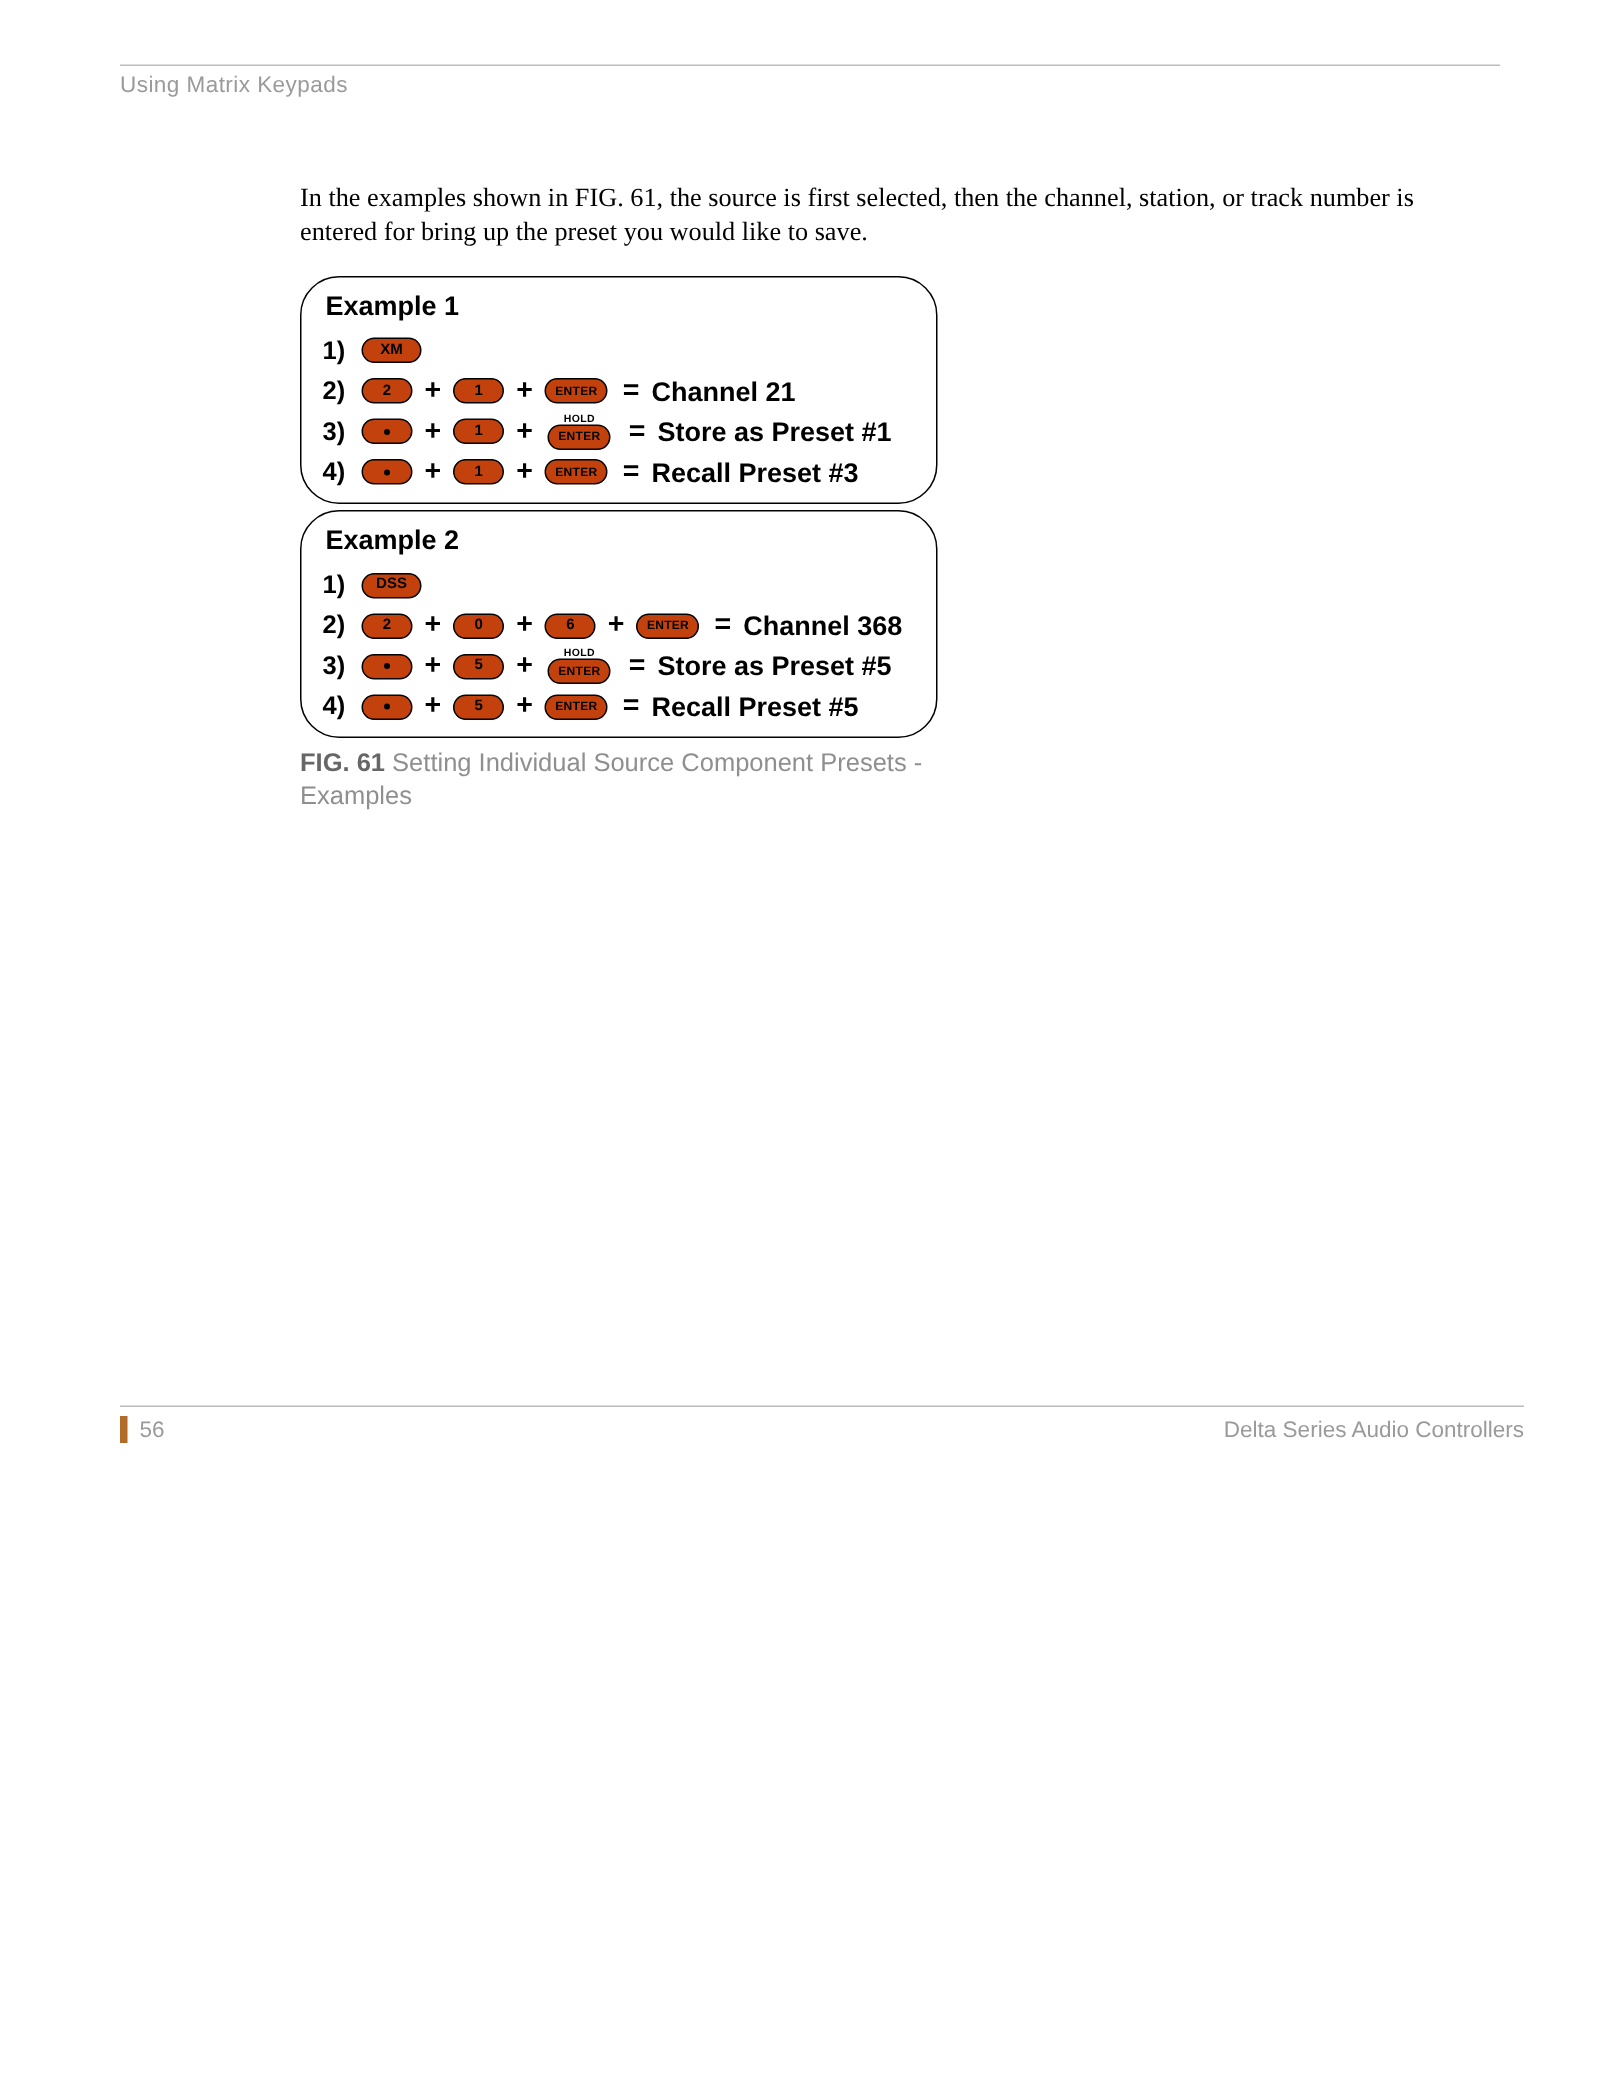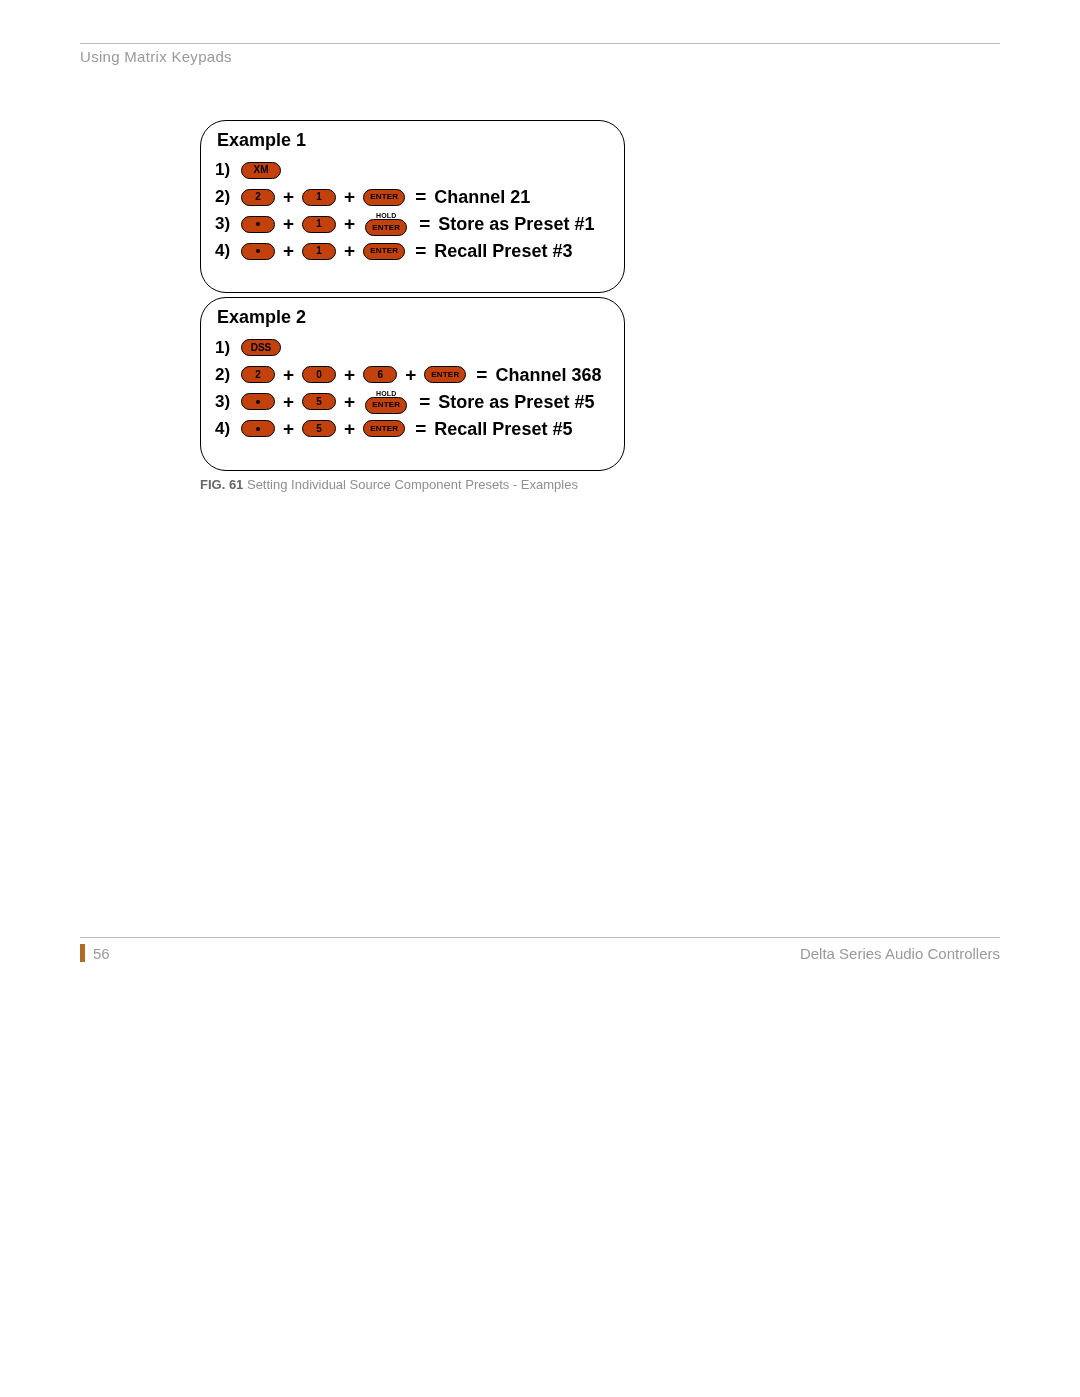--- a/index.html
+++ b/index.html
@@ -41,21 +41,21 @@
 
   
   .fig-area {
     margin-top: 18px;
     width: 425px;
     font-family: Arial, Helvetica, sans-serif;
   }
   .example-box {
     border: 1.5px solid #000;
     border-radius: 26px;
-    padding: 8px 14px 26px 14px;
+    padding: 8px 14px 5px 14px;
     margin-bottom: 4px;
   }
   .ex-title {
     font-weight: 900;
     font-size: 18px;
     margin: 0 0 6px 2px;
   }
   .step {
     display: flex;
     align-items: center;
@@ -117,33 +117,33 @@
     font-weight: 900;
     font-size: 19px;
     margin: 0 8px 0 8px;
   }
   .result {
     font-weight: 900;
     font-size: 18px;
   }
   .fig-caption {
     font-family: Arial, Helvetica, sans-serif;
-    font-size: 13px;
+    font-size: 17px;
     color: #8f8f8f;
     margin-top: 6px;
   }
   .fig-caption .fignum {
     font-weight: 700;
     color: #666;
   }
 
   .footer {
     position: absolute;
     left: 80px;
-    right: 80px;
+    right: 64px;
     bottom: 46px;
   }
   .footer-rule {
     border-top: 1px solid #bcbcbc;
     margin-bottom: 6px;
   }
   .footer-row {
     display: flex;
     align-items: center;
     justify-content: space-between;
@@ -164,20 +164,23 @@
 </style>
 </head>
 <body>
 
 <div class="page">
 
   <div class="top-rule"></div>
   <div class="section-header">Using Matrix Keypads</div>
 
   <div class="content">
+    <p>
+      <span>In the examples shown in FIG. 61, the source is first selected, then the channel, station, or track number is entered for bring up the preset you would like to save.</span>
+    </p>
 
     <div class="fig-area">
 
       <div class="example-box">
         <div class="ex-title">Example 1</div>
 
         <div class="step">
           <span class="step-num">1)</span>
           <span class="key wide">XM</span>
         </div>

